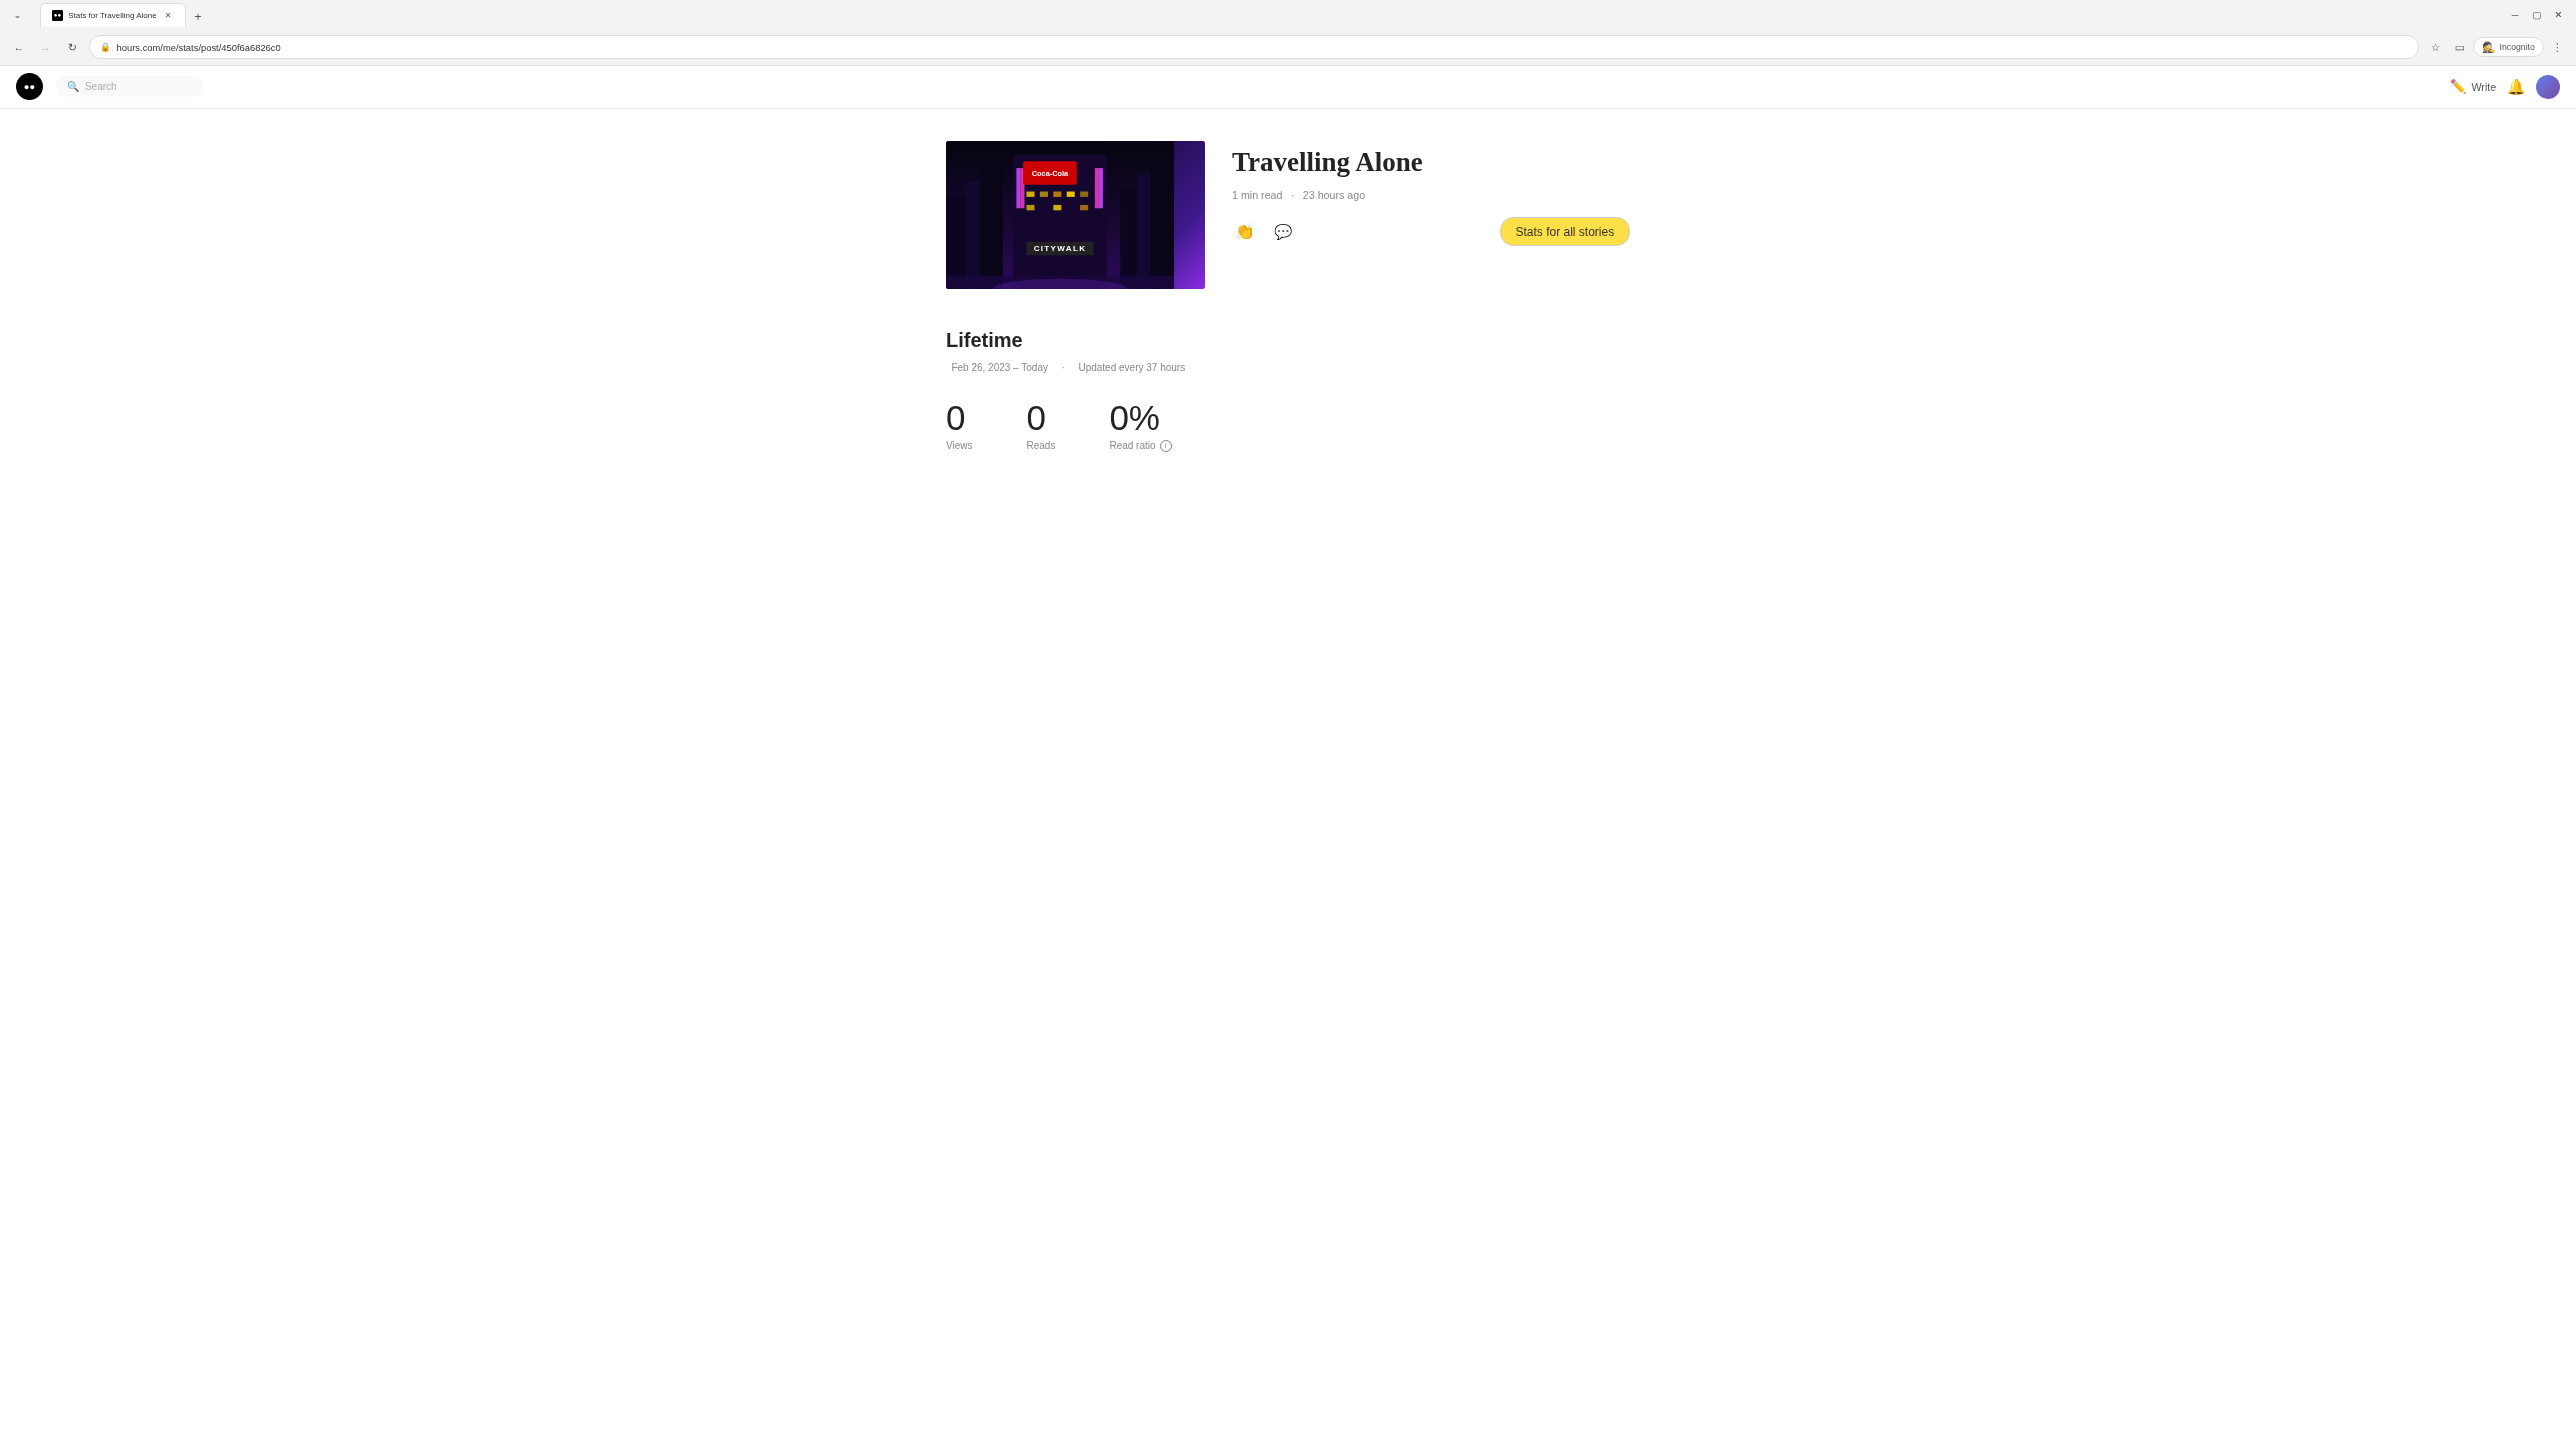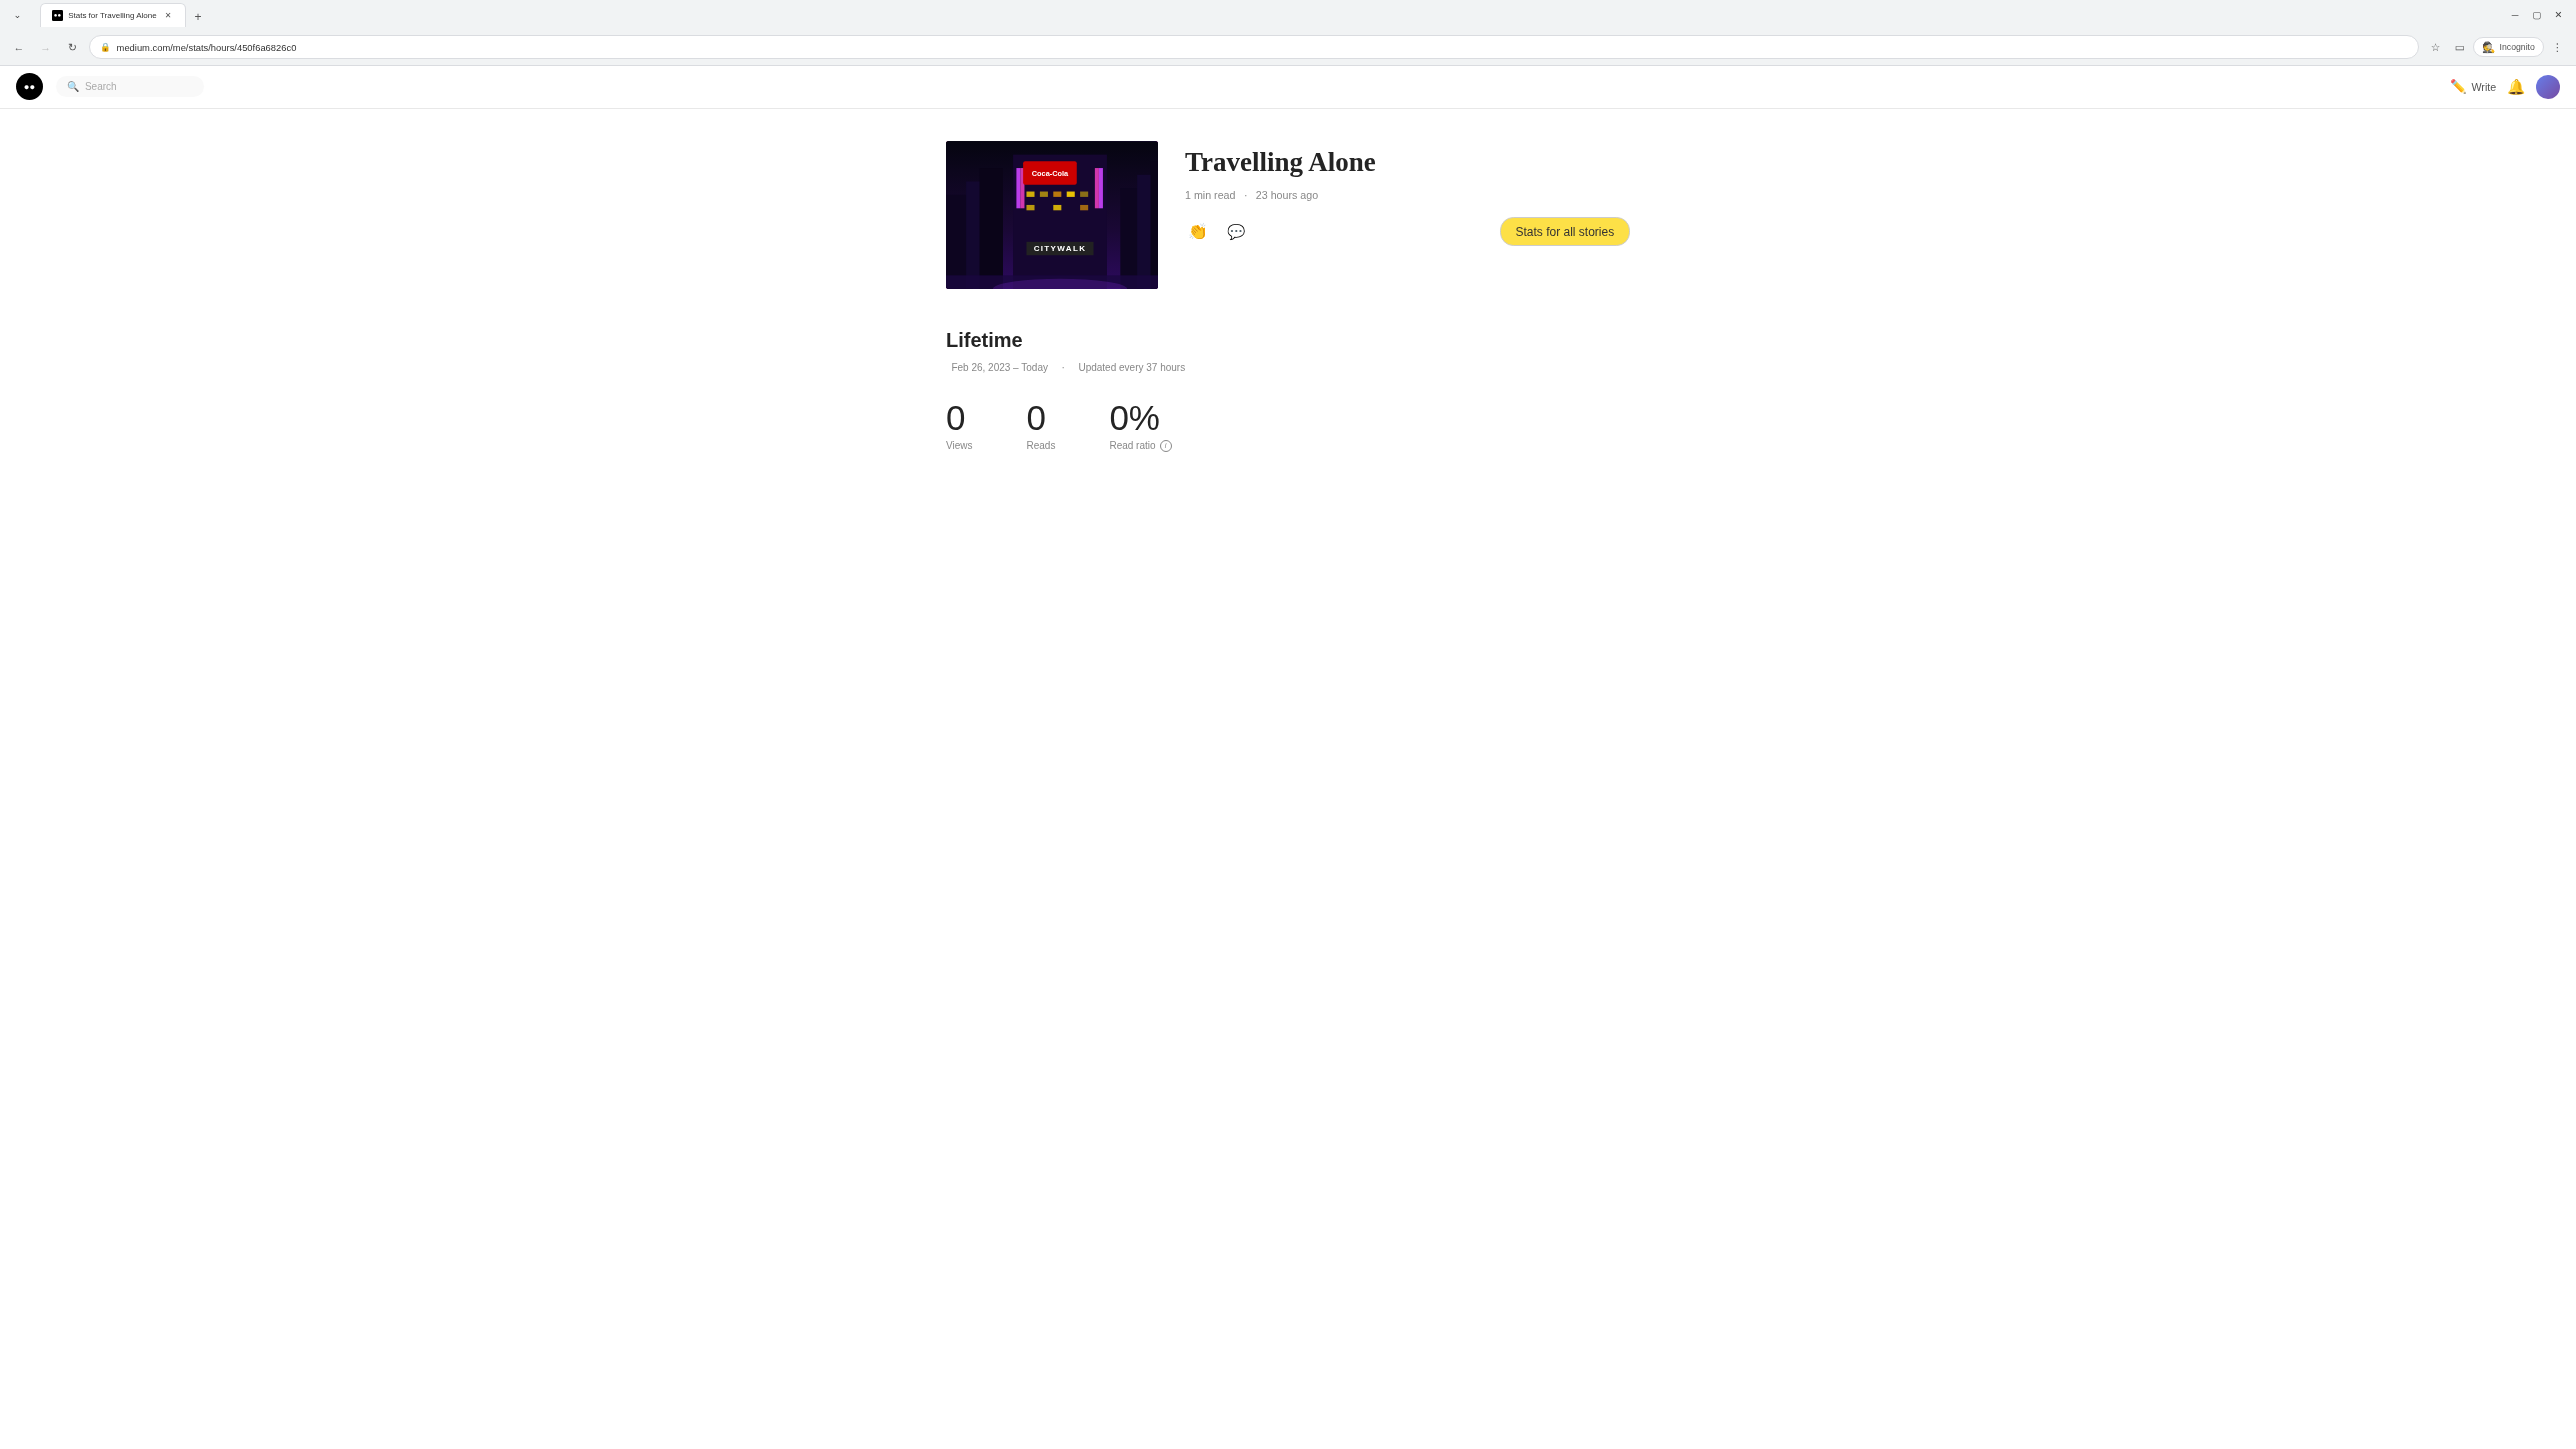--- a/index.html
+++ b/index.html
@@ -187,21 +187,21 @@
     }
 
     
     .story-header {
       display: flex;
       align-items: flex-start;
       gap: 27px;
       margin-bottom: 40px;
     }
     .story-thumbnail {
-      width: 212px;
+      width: 259px;
       height: 148px;
       border-radius: 2.7px;
       overflow: hidden;
       flex-shrink: 0;
       background: #ec4899;
       position: relative;
     }
     .thumbnail-bg {
       width: 100%; height: 100%;
       background: linear-gradient(135deg, #0a0a1a 0%, #1a0a2e 30%, #2a1060 60%, #3d1a8c 80%, #8b2be0 100%);
@@ -323,21 +323,21 @@
       <button class="browser-btn">✕</button>
     </div>
   </div>
 
   <div class="browser-navbar">
     <button class="nav-btn">←</button>
     <button class="nav-btn disabled">→</button>
     <button class="nav-btn">↻</button>
     <div class="url-bar">
       <span class="url-bar-lock">🔒</span>
-      <span class="url-text">medium.com/me/stats/hours/450f6a6826c0</span>
+      <span class="url-text">hours.com/me/stats/post/450f6a6826c0</span>
     </div>
     <div class="nav-right">
       <button class="nav-btn">☆</button>
       <button class="nav-btn">▭</button>
       <div class="incognito-badge">
         <span class="incognito-icon">🕵</span>
         <span>Incognito</span>
       </div>
       <button class="nav-btn">⋮</button>
     </div>

